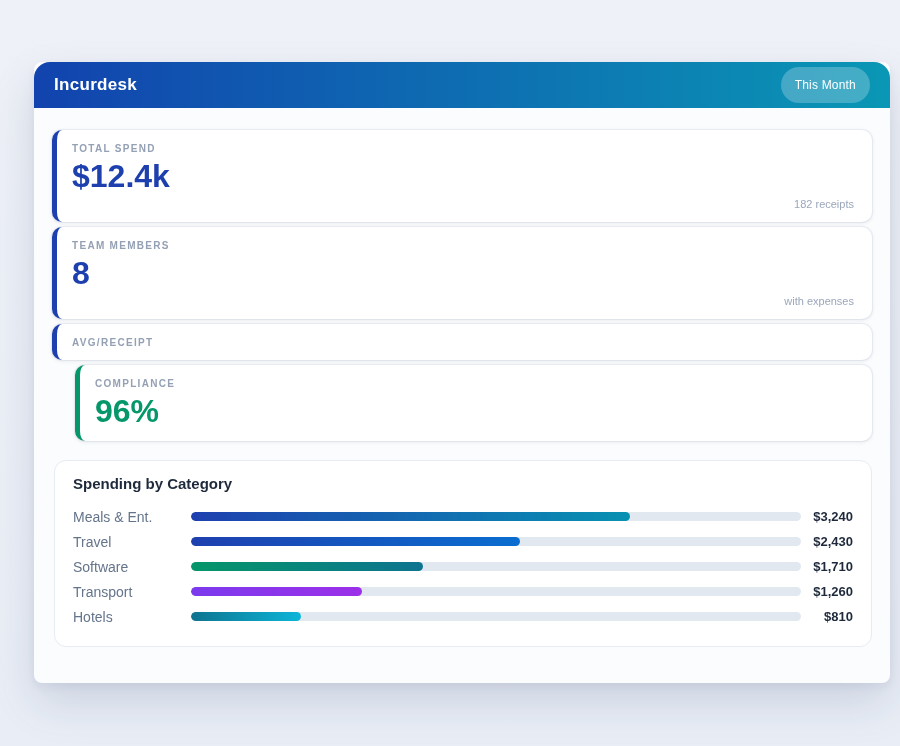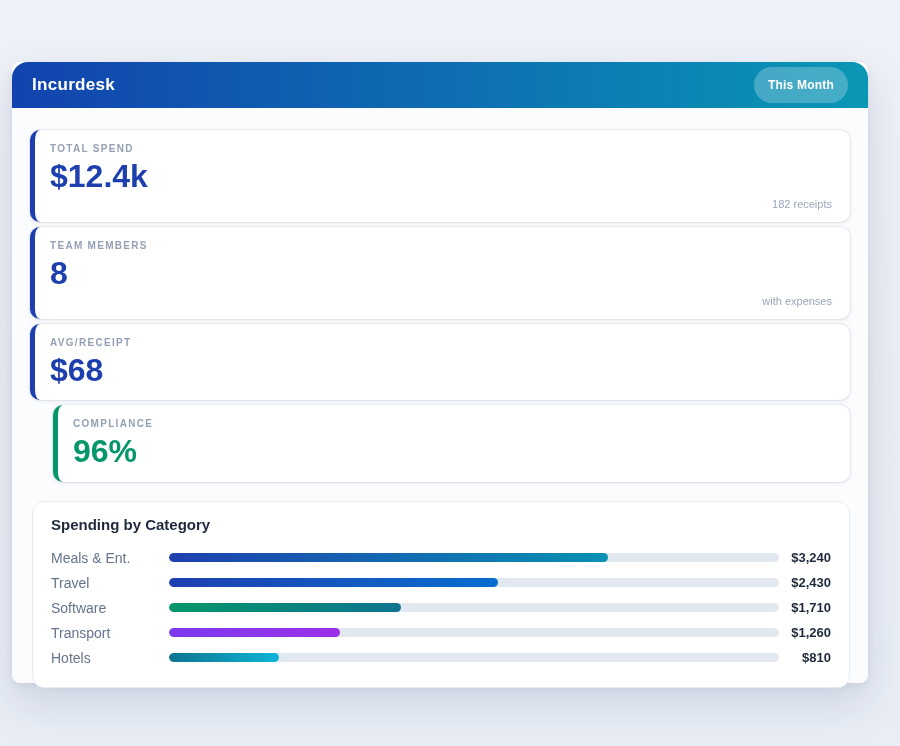--- a/index.html
+++ b/index.html
@@ -4,21 +4,21 @@
 <style>
   * { margin: 0; padding: 0; box-sizing: border-box; }
   html, body { width: 900px; height: 746px; }
   body {
     font-family: "Liberation Sans", "DejaVu Sans", sans-serif;
     background: linear-gradient(180deg, #eef1f7 0%, #e9eef6 100%);
     overflow: hidden;
   }
   .panel {
     position: absolute;
-    left: 12px; top: 62px;
+    left: 34px; top: 62px;
     width: 856px; height: 621px;
     background: #fbfcfe;
     border-radius: 8px;
     box-shadow: 0 20px 45px rgba(30, 41, 89, 0.14), 0 4px 10px rgba(30,41,89,0.06);
   }
   .app-header {
     height: 46px;
     border-radius: 16px 16px 0 0;
     display: flex;
     align-items: center;
@@ -28,21 +28,21 @@
   .app-title {
     color: #ffffff;
     font-size: 17px;
     font-weight: bold;
     letter-spacing: 0.3px;
   }
   .period-badge {
     background: rgba(255,255,255,0.24);
     color: #ffffff;
     font-size: 12px;
-    font-weight: bold;
+    font-weight: normal;
     padding: 11px 14px;
     border-radius: 999px;
     cursor: pointer;
     letter-spacing: 0.2px;
   }
   .stats {
     padding: 22px 18px 0 18px;
     display: flex;
     flex-direction: column;
     gap: 5px;
@@ -132,21 +132,20 @@
       <div class="stat-value" style="color: rgb(30, 64, 175);">$12.4k</div>
       <span class="stat-sub">182 receipts</span>
     </div>
     <div class="stat-card" style="border-left-color: rgb(30, 64, 175);">
       <div class="stat-label">TEAM MEMBERS</div>
       <div class="stat-value" style="color: rgb(30, 64, 175);">8</div>
       <span class="stat-sub">with expenses</span>
     </div>
     <div class="stat-card" style="border-left-color: rgb(30, 64, 175);">
       <div class="stat-label">AVG/RECEIPT</div>
-      <div class="stat-value" style="color: rgb(30, 64, 175);">$68</div>
 
     </div>
     <div class="stat-card" style="border-left-color: rgb(5, 150, 105); margin-left: 23px;">
       <div class="stat-label">COMPLIANCE</div>
       <div class="stat-value" style="color: rgb(5, 150, 105);">96%</div>
 
     </div>
   </div>
 
   <div class="chart-card">

